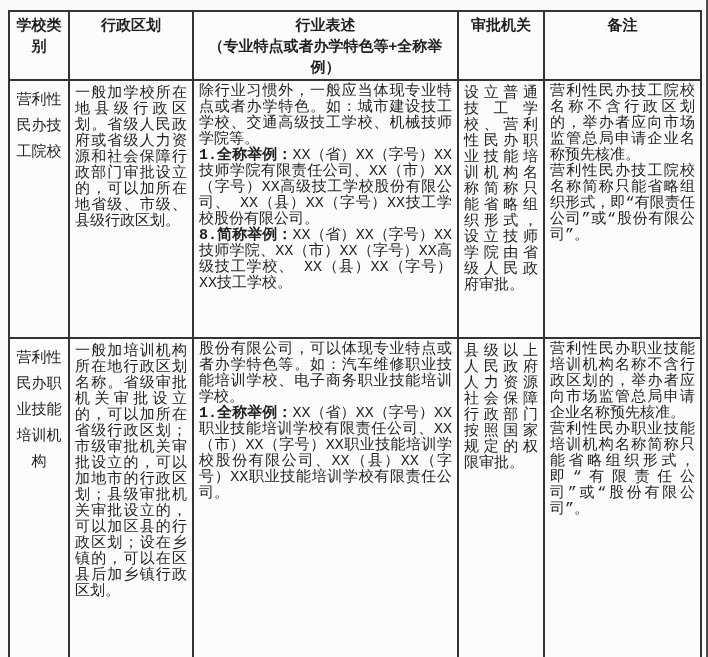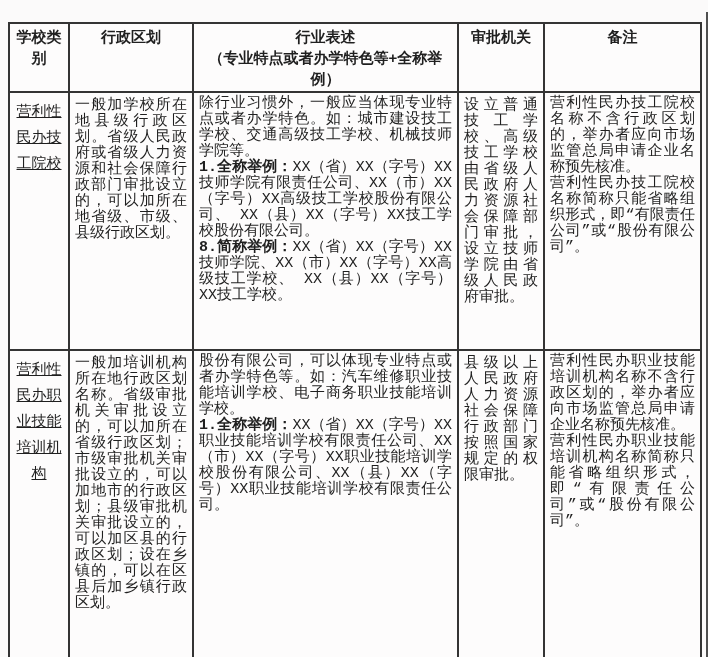--- a/index.html
+++ b/index.html
@@ -3,21 +3,21 @@
 <meta charset="utf-8">
 <style>
   html,body { margin:0; padding:0; }
   body {
     width:708px; height:657px;
     background:#fbfafa;
     font-family:"Liberation Sans","DejaVu Sans",sans-serif;
     color:#1f1f1f;
     position:relative;
   }
-  .page { position:absolute; inset:0; background:#fbfafa;margin-top:12px; }
+  .page { position:absolute; inset:0; background:#fbfafa; }
   
   .page::after{
     content:""; position:absolute; top:0; right:0; width:2px; height:100%;
     background:#4f4f4f;
   }
   table.tbl{
     position:absolute; left:8px; top:10px;
     width:692px;
     border-collapse:collapse;
     table-layout:fixed;
@@ -35,21 +35,20 @@
     line-height:21px;
     padding:2px 2px;
   }
   tr.hdr{ height:45px; }
   tr.r0{ height:258px; }
   tr.r1{ height:337px; }
   td.cat{
     text-align:center;
     padding:5px 4px;
     line-height:26px;
-    text-decoration:underline;
   }
   td.txt{
     padding:3px 5px;
     line-height:16px;
     text-align:justify;
   }
   td.txt p{ margin:0;font-family:Liberation Mono, monospace; }
   .b{ font-weight:bold; }
 </style>
 </head>
@@ -86,21 +85,21 @@
     </thead>
     <tbody>
       <tr class="r0">
         <td class="cat">营利性民办技工院校</td>
         <td class="txt">一般加学校所在地县级行政区划。省级人民政府或省级人力资源和社会保障行政部门审批设立的，可以加所在地省级、市级、县级行政区划。</td>
         <td class="txt">
           <p>除行业习惯外，一般应当体现专业特点或者办学特色。如：城市建设技工学校、交通高级技工学校、机械技师学院等。</p>
           <p><span class="b">1.全称举例：</span><span>XX（省）XX（字号）XX技师学院有限责任公司、XX（市）XX（字号）XX高级技工学校股份有限公司、 XX（县）XX（字号）XX技工学校股份有限公司。</span></p>
           <p><span class="b">8.简称举例：</span><span>XX（省）XX（字号）XX技师学院、XX（市）XX（字号）XX高级技工学校、 XX（县）XX（字号）XX技工学校。</span></p>
         </td>
-        <td class="txt">设立普通技工学校、高级技工学校由省级人民政府人力资源社会保障部门审批，设立技师学院由省级人民政府审批。</td>
+        <td class="txt">设立普通技工学校、营利性民办职业技能培训机构名称简称只能省略组织形式，设立技师学院由省级人民政府审批。</td>
         <td class="txt">
           <p>营利性民办技工院校名称不含行政区划的，举办者应向市场监管总局申请企业名称预先核准。</p>
           <p>营利性民办技工院校名称简称只能省略组织形式，即“有限责任公司”或“股份有限公司”。</p>
         </td>
       </tr>
       <tr class="r1">
         <td class="cat">营利性民办职业技能培训机构</td>
         <td class="txt">一般加培训机构所在地行政区划名称。省级审批机关审批设立的，可以加所在省级行政区划；市级审批机关审批设立的，可以加地市的行政区划；县级审批机关审批设立的，可以加区县的行政区划；设在乡镇的，可以在区县后加乡镇行政区划。</td>
         <td class="txt">
           <p>股份有限公司，可以体现专业特点或者办学特色等。如：汽车维修职业技能培训学校、电子商务职业技能培训学校。</p>

